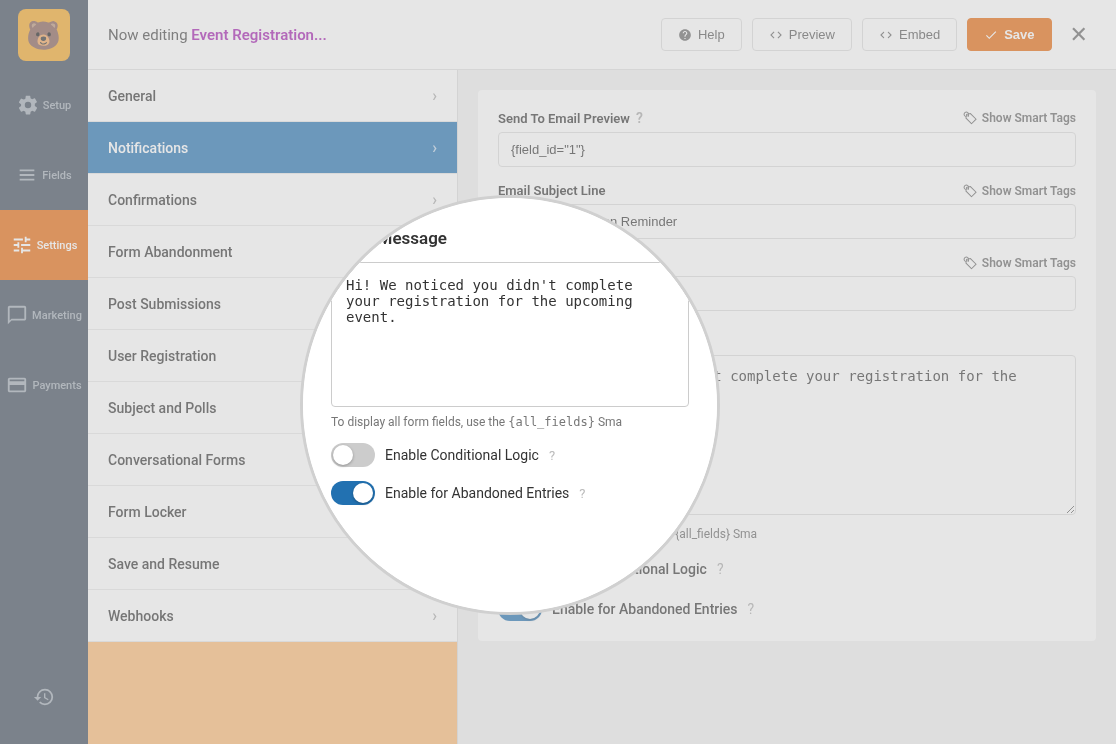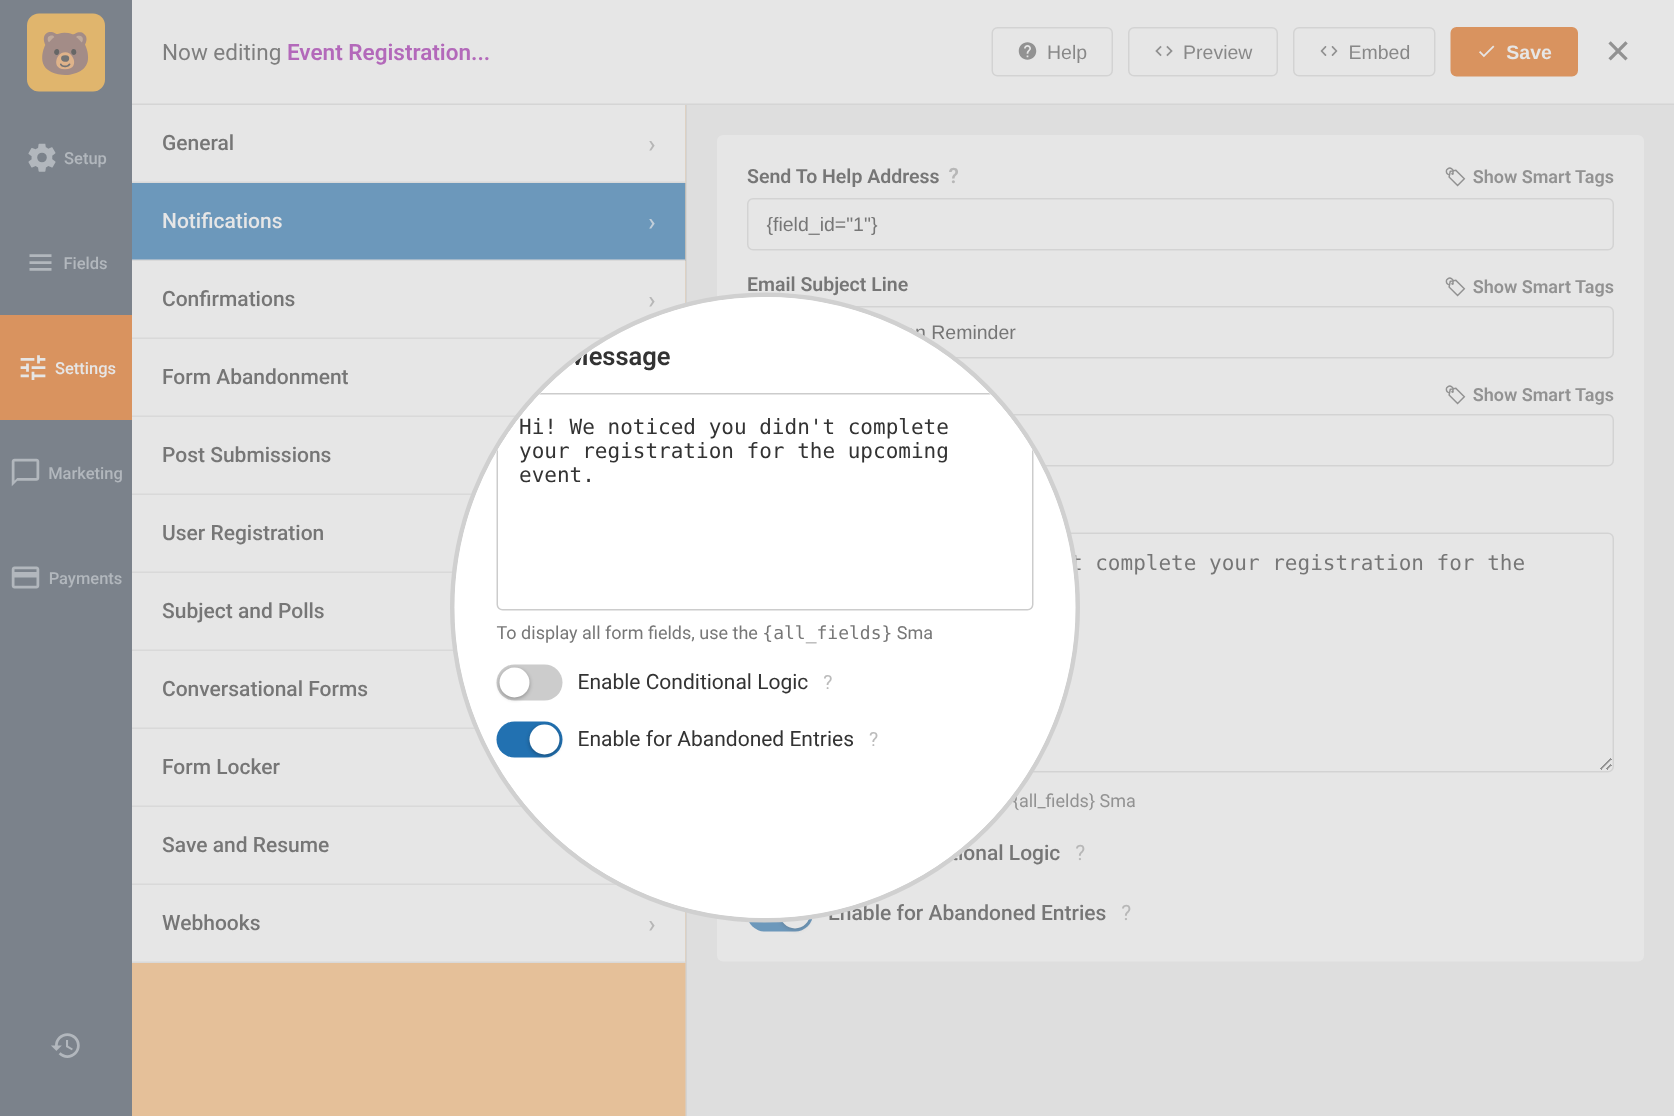--- a/index.html
+++ b/index.html
@@ -15,21 +15,21 @@
 
     .sidebar-item { width: 88px; height: 70px; display: flex; flex-direction: row; align-items: center; justify-content: center; cursor: pointer; color: #a0aab4; gap: 4px; }
     .sidebar-item.active { background: #e8680a; color: white; }
     .sidebar-item svg { width: 22px; height: 22px; fill: currentColor; }
     .sidebar-item-label { font-size: 11px; font-weight: 500; }
 
     .sidebar-bottom { margin-top: auto; margin-bottom: 12px; }
 
     
     .menu-panel { width: 370px; background: #fdba74; flex-shrink: 0; border-right: 1px solid #ddd; overflow-y: auto; }
-    .header-btn { display: flex; gap: 6px; padding: 8px 16px; border-radius: 4px; border: 1px solid #ddd; background: white; cursor: pointer; font-size: 13px; color: #555; }
+    .header-btn { display: flex; align-items: center; gap: 6px; padding: 8px 16px; border-radius: 4px; border: 1px solid #ddd; background: white; cursor: pointer; font-size: 13px; color: #555; }
     .header-btn svg { width: 16px; height: 16px; fill: currentColor; }
     .save-btn { background: #e8680a; color: white; border-color: #e8680a; font-weight: 600; }
     .close-btn { background: none; border: none; color: #666; font-size: 22px; cursor: pointer; padding: 4px 8px; }
 
     
     .main-wrapper { flex: 1; display: flex; flex-direction: column; }
     .header-row { display: flex; align-items: center; background: white; height: 70px; padding: 0 20px; border-bottom: 1px solid #e0e0e0; gap: 10px; }
     .header-row .title { font-size: 15px; color: #444; flex: 1; }
     .header-row .title strong { color: #a21caf; font-weight: 600; }
 
@@ -260,21 +260,21 @@
           </div>
 
         </div>
       </div>
 
       <div class="right-panel">
         <div class="form-section">
 
           <div class="field-group">
             <div class="field-label">
-              <span>Send To Help Address</span>
+              <span>Send To Email Preview</span>
               <span class="help-icon">?</span>
               <span class="smart-tags-link">
                 🏷 <span>Show Smart Tags</span>
               </span>
             </div>
             <input type="text" class="field-input" value="{field_id=&quot;1&quot;}" style="">
           </div>
 
           <div class="field-group">
             <div class="field-label">

